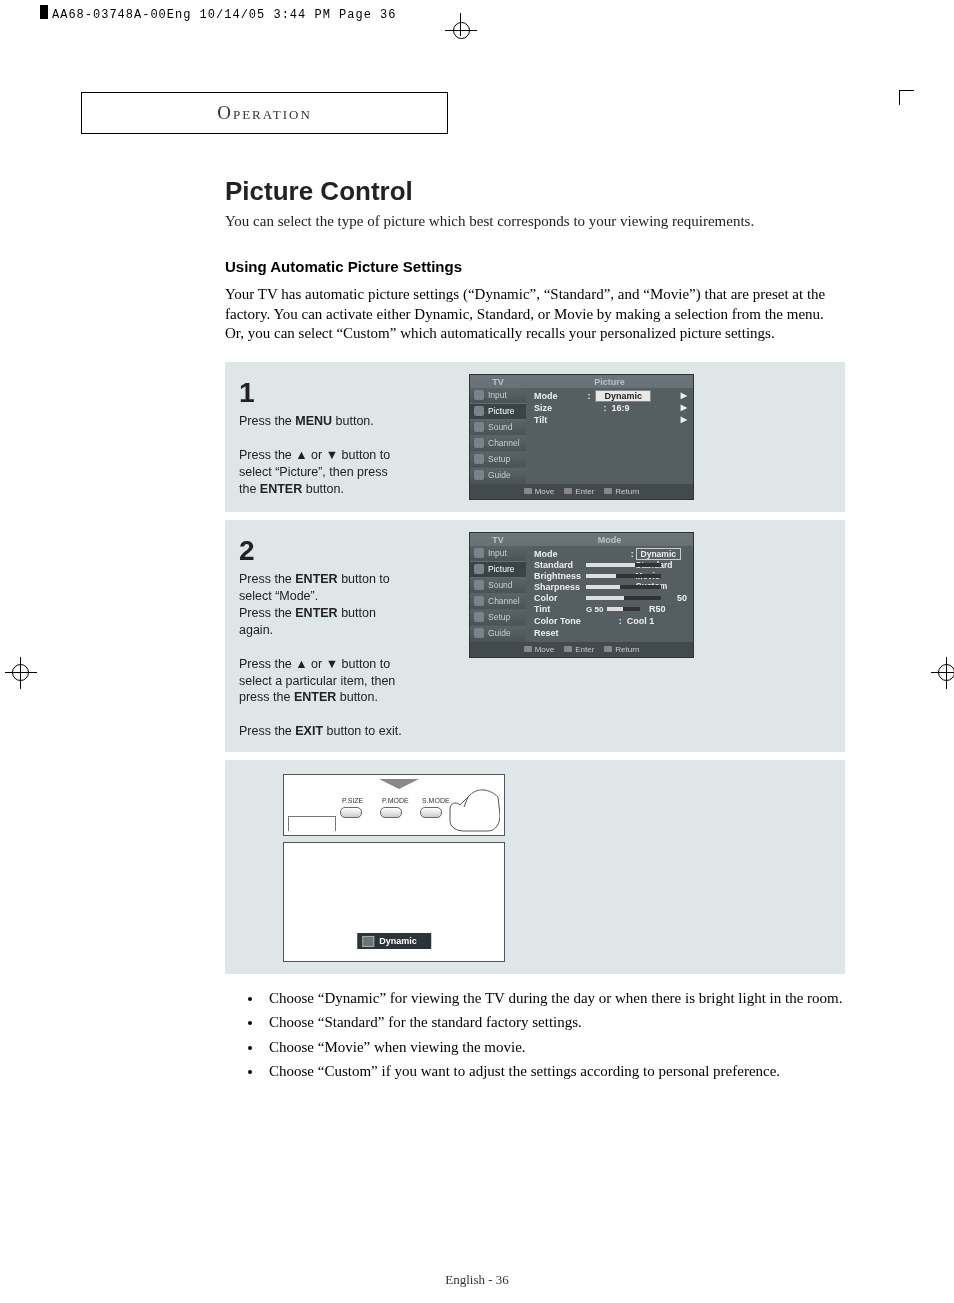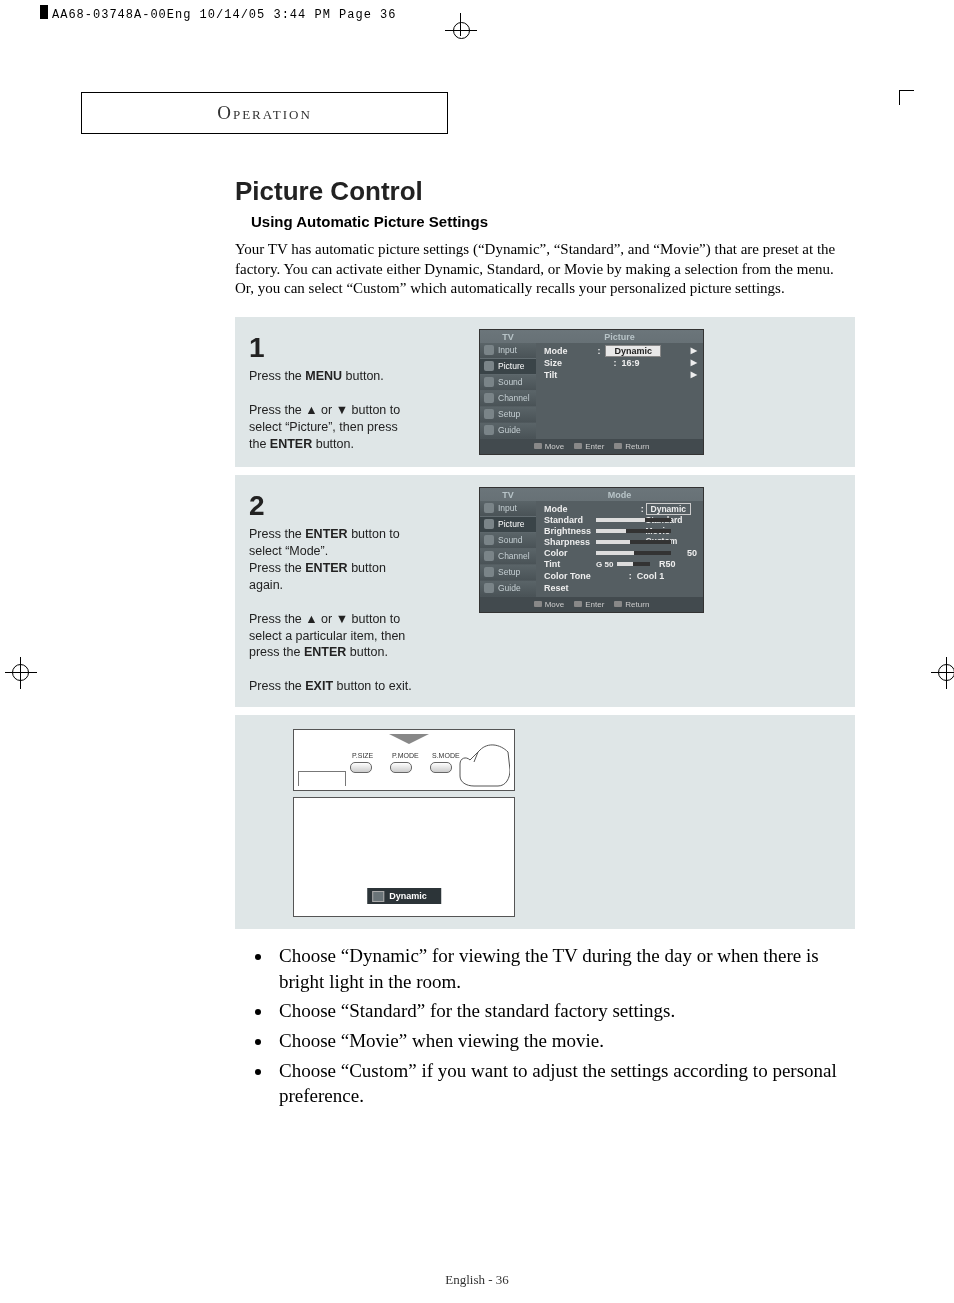--- a/index.html
+++ b/index.html
@@ -74,40 +74,40 @@
   }
   .header-box span {
     font-variant: small-caps;
     font-size: 19px;
     letter-spacing: 2px;
     color: #333;
   }
   .content {
     position: absolute;
     top: 176px;
-    left: 235px;
+    left: 225px;
     width: 620px;
   }
   h1 {
     font-family: Arial, Helvetica, sans-serif;
     font-weight: bold;
     font-size: 26px;
     margin: 0 0 6px 0;
     color: #222;
   }
   .intro {
     font-size: 15px;
     margin: 0 0 28px 0;
     color: #222;
   }
   h2 {
     font-family: Arial, Helvetica, sans-serif;
     font-weight: bold;
     font-size: 15px;
-    margin: 0 0 10px 16px;
+    margin: 0 0 10px 0;
   }
   .para {
     font-size: 15px;
     line-height: 1.3;
     margin: 0 0 18px 0;
   }
   .step-box {
     background: #dfe6e7;
     padding: 12px 14px;
     margin-bottom: 8px;
@@ -283,21 +283,21 @@
     position: absolute;
     left: 5px; top: 3px;
     width: 10px; height: 9px;
     background: #6a7478;
     border: 1px solid #aaa;
   }
 
   ul.bullets {
     margin: 14px 0 0 0;
     padding-left: 38px;
-    font-size: 19px;
+    font-size: 15px;
     line-height: 1.35;
   }
   ul.bullets li { margin-bottom: 4px; padding-left: 6px; }
 
   .footer {
     position: absolute;
     top: 1272px;
     left: 0;
     width: 954px;
     text-align: center;
@@ -342,20 +342,21 @@
         <div class="crop-side-h"></div>
       </div>
 </div>
 
 <div class="header-box">
   <span>Operation</span>
 </div>
 
 <div class="content">
   <h1>Picture Control</h1>
+  <p class="intro">You can select the type of picture which best corresponds to your viewing requirements.</p>
 
   <h2>Using Automatic Picture Settings</h2>
   <p class="para">Your TV has automatic picture settings (“Dynamic”, “Standard”, and “Movie”) that are preset at the factory. You can activate either Dynamic, Standard, or Movie by making a selection from the menu. Or, you can select “Custom” which automatically recalls your personalized picture settings.</p>
 
   <div class="step-box">
     <div class="step-left">
       <span class="step-num">1</span>
       <span>Press the </span><b>MENU</b><span> button.</span>
       <br><br>
       <span>Press the ▲ or ▼ button to select “Picture”, then press the </span><b>ENTER</b><span> button.</span>

